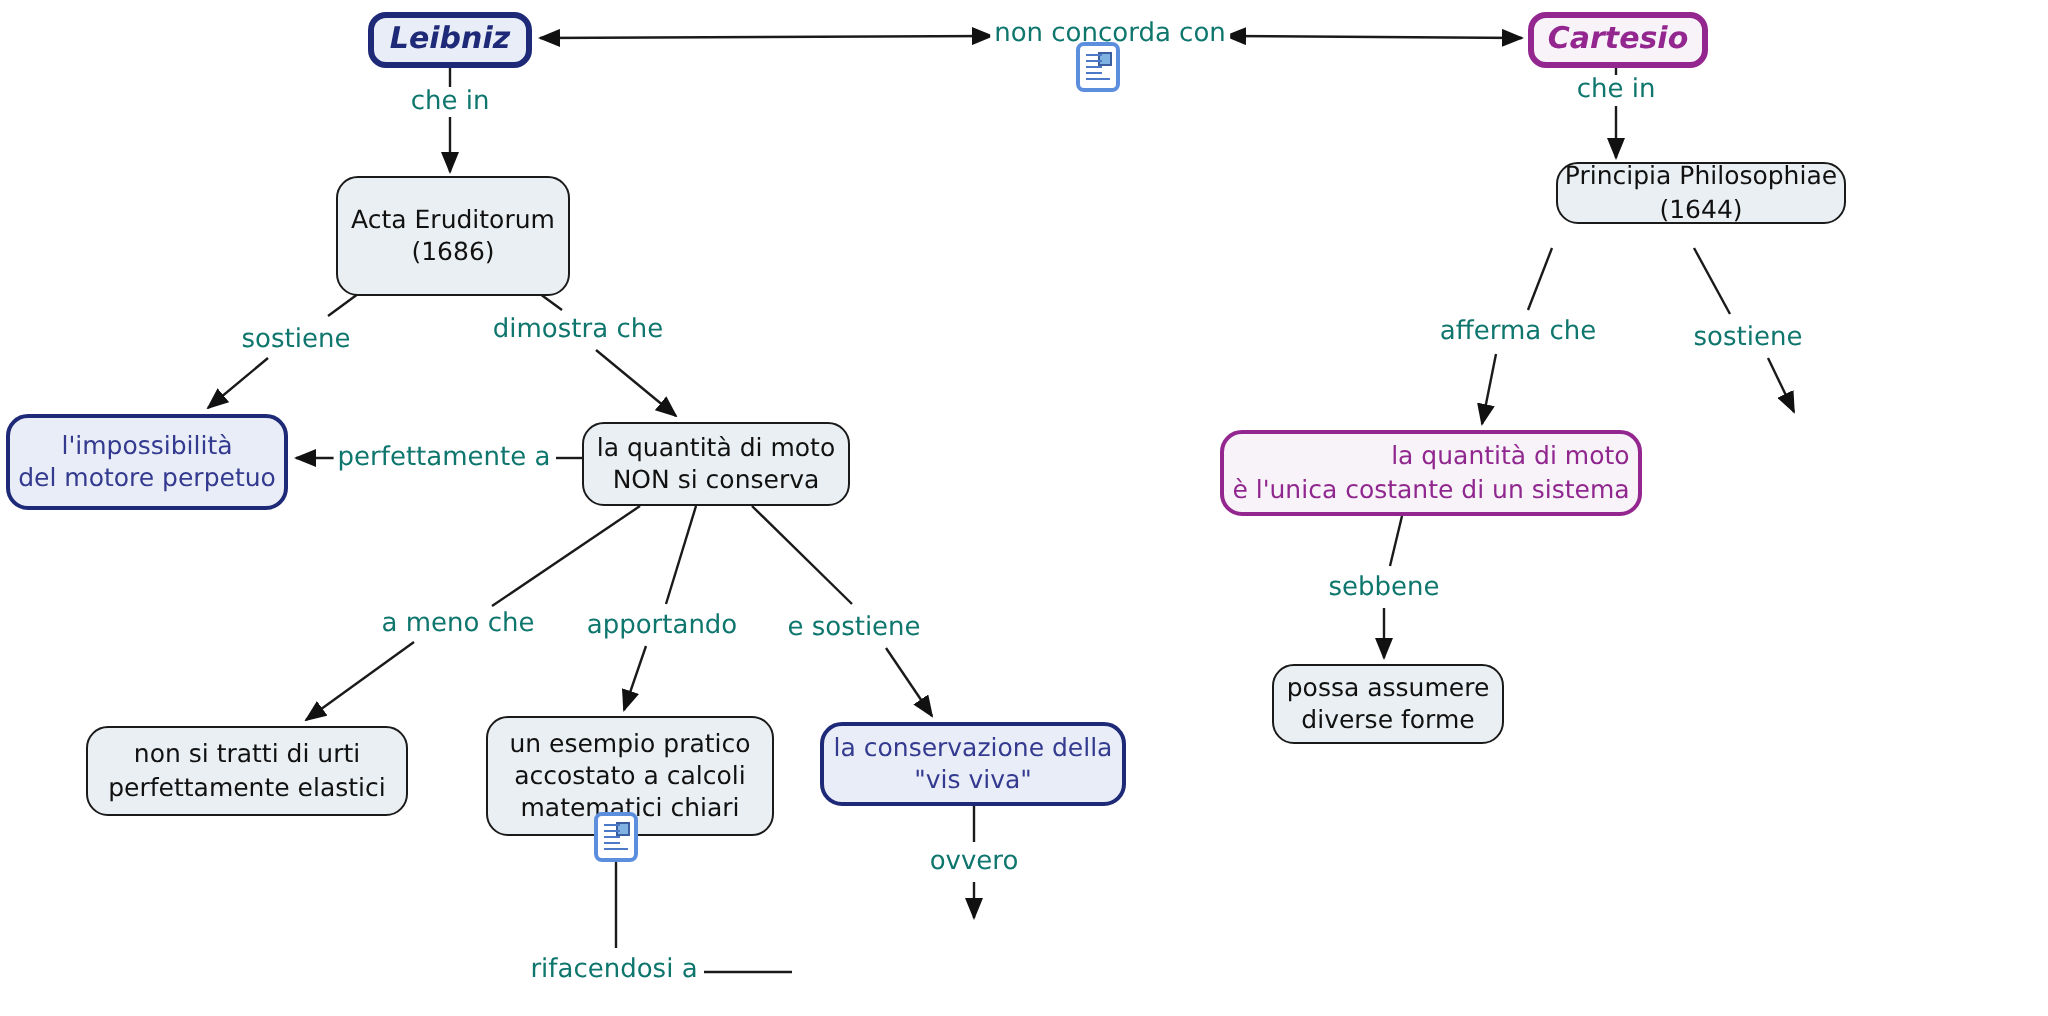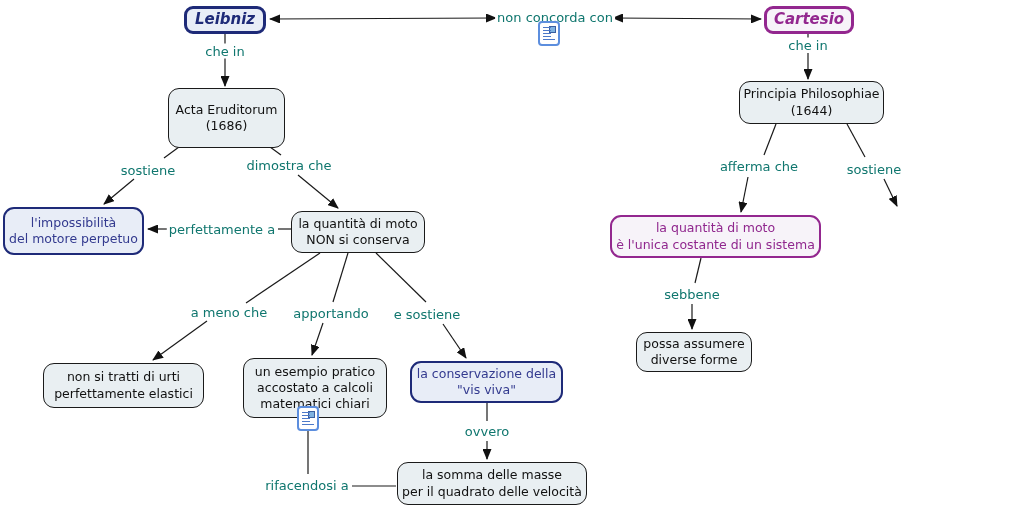--- a/index.html
+++ b/index.html
@@ -15,21 +15,21 @@
   svg.edges{position:absolute;left:0;top:0;width:1024px;height:508px;}
   svg.edges line{stroke:var(--line);stroke-width:1.2;}
   .node{
     position:absolute; box-sizing:border-box;
     display:flex; align-items:center; justify-content:center; text-align:center;
     border:1px solid var(--plain-border); border-radius:11px;
     background:var(--plain-fill); font-size:12.5px; line-height:1.3;
   }
   .node span{white-space:pre-line;}
   .node.navy{border:2px solid var(--navy); background:var(--navy-fill); color:var(--navy-text);}
-  .node.purple{border:2px solid var(--purple); background:var(--purple-fill); color:var(--purple-text);}
+  .node.purple{border:2px solid var(--purple); background:var(--purple-fill); color:var(--purple-text);text-align:right;}
   .node.title{border-width:3px; border-radius:9px; font-weight:bold; font-style:italic; font-size:15px;}
   .node.title.navy{color:var(--navy);}
   .node.title.purple{color:var(--purple);}
   .edge-label{
     position:absolute; transform:translate(-50%,-50%);
     font-size:13px; white-space:nowrap; color:#0f766e; background:#fff; padding:0 2px;
   }
   .doc-icon{
     position:absolute; width:22px; height:25px; box-sizing:border-box;
     background:#fff; border:2px solid var(--icon-border); border-radius:4px;
@@ -94,21 +94,21 @@
   <div class="node title navy" style="left:184px;top:6px;width:82px;height:28px;">
       <span>Leibniz</span>
     </div>
   <div class="node title purple" style="left:764px;top:6px;width:90px;height:28px;">
       <span>Cartesio</span>
     </div>
   <div class="node" style="left:168px;top:88px;width:117px;height:60px;">
       <span>Acta Eruditorum
 (1686)</span>
     </div>
-  <div class="node" style="left:739px;top:81px;width:145px;height:43px;">
+  <div class="node" style="left:778px;top:81px;width:145px;height:31px;">
       <span>Principia Philosophiae
 (1644)</span>
     </div>
   <div class="node navy" style="left:3px;top:207px;width:141px;height:48px;">
       <span>l'impossibilità
 del motore perpetuo</span>
     </div>
   <div class="node" style="left:291px;top:211px;width:134px;height:42px;">
       <span>la quantità di moto
 NON si conserva</span>
@@ -127,24 +127,20 @@
 matematici chiari</span>
     </div>
   <div class="node navy" style="left:410px;top:361px;width:153px;height:42px;">
       <span>la conservazione della
 "vis viva"</span>
     </div>
   <div class="node" style="left:636px;top:332px;width:116px;height:40px;">
       <span>possa assumere
 diverse forme</span>
     </div>
-  <div class="node" style="left:397px;top:462px;width:190px;height:43px;">
-      <span>la somma delle masse
-per il quadrato delle velocità</span>
-    </div>
 
   <div class="edge-label" style="left:555px;top:17px;">non concorda con</div>
   <div class="edge-label" style="left:225px;top:51px;">che in</div>
   <div class="edge-label" style="left:808px;top:45px;">che in</div>
   <div class="edge-label" style="left:148px;top:170px;">sostiene</div>
   <div class="edge-label" style="left:289px;top:165px;">dimostra che</div>
   <div class="edge-label" style="left:222px;top:229px;">perfettamente a</div>
   <div class="edge-label" style="left:229px;top:312px;">a meno che</div>
   <div class="edge-label" style="left:331px;top:313px;">apportando</div>
   <div class="edge-label" style="left:427px;top:314px;">e sostiene</div>

